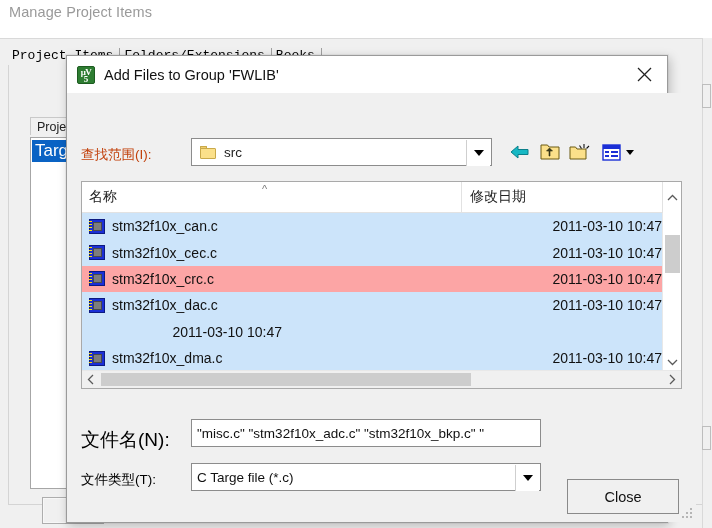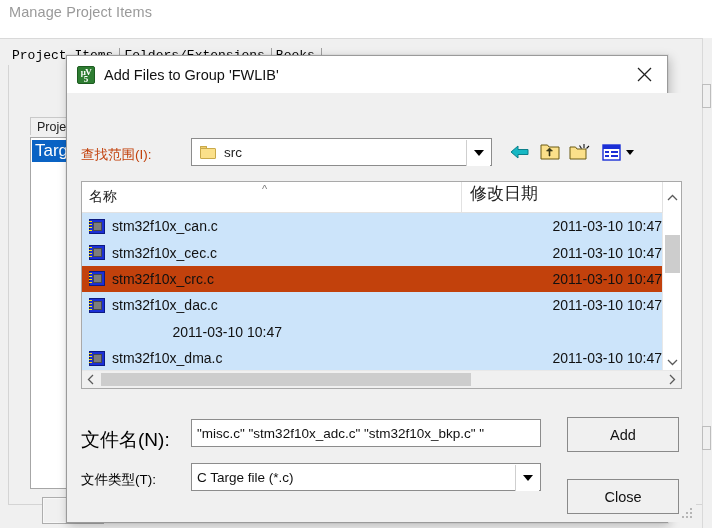--- a/index.html
+++ b/index.html
@@ -301,23 +301,23 @@
     left: 180px; top: 2px;
     font-size: 11px;
     color: #7a7a7a;
     line-height: 11px;
   }
   .fl-col-date {
     position: relative;
     width: 200px;
     height: 31px;
     display: flex;
-    align-items: flex-start;
+    align-items: center;
     padding-left: 8px;
-    font-size: 17px;
+    font-size: 14px;
     color: #222;
   }
   .fl-head-vsb {
     position: absolute;
     right: 0; top: 0;
     width: 19px; height: 31px;
     background: #ffffff;
     border-left: 1px solid #e2e2e2;
     display: flex; align-items: center; justify-content: center;
   }
@@ -624,21 +624,21 @@
                   <span class="chipcore"></span>
                   <span class="pin" style="top:2px"></span>
                   <span class="pin" style="top:5px"></span>
                   <span class="pin" style="top:8px"></span>
                   <span class="pin" style="top:11px"></span>
                 </span>
                 <span>stm32f10x_cec.c</span>
               </div>
               <div class="fl-cell-date">2011-03-10 10:47</div>
             </div>
-            <div class="fl-row" style="background: #c2410c;">
+            <div class="fl-row" style="background: #fca5a5;">
               <div class="fl-cell-name">
                 <span class="cfile-icon">
                   <span class="chipbg"></span>
                   <span class="chipcore"></span>
                   <span class="pin" style="top:2px"></span>
                   <span class="pin" style="top:5px"></span>
                   <span class="pin" style="top:8px"></span>
                   <span class="pin" style="top:11px"></span>
                 </span>
                 <span>stm32f10x_crc.c</span>
@@ -708,21 +708,20 @@
       </div>
 
       <div class="ft-label">文件类型(T):</div>
       <div class="ft-combo">
         <span class="txt">C Targe file (*.c)</span>
         <div class="combo-arrow">
           <div class="caret-down"></div>
         </div>
       </div>
 
-      <div class="dlg-btn" id="btn-add">Add</div>
       <div class="dlg-btn" id="btn-close">Close</div>
 
       <div class="dlg-grip">
         <i style="left:10px;top:2px;"></i>
         <i style="left:6px;top:6px;"></i>
           <i style="left:10px;top:6px;"></i>
         <i style="left:2px;top:10px;"></i>
           <i style="left:6px;top:10px;"></i>
           <i style="left:10px;top:10px;"></i>
       </div>

